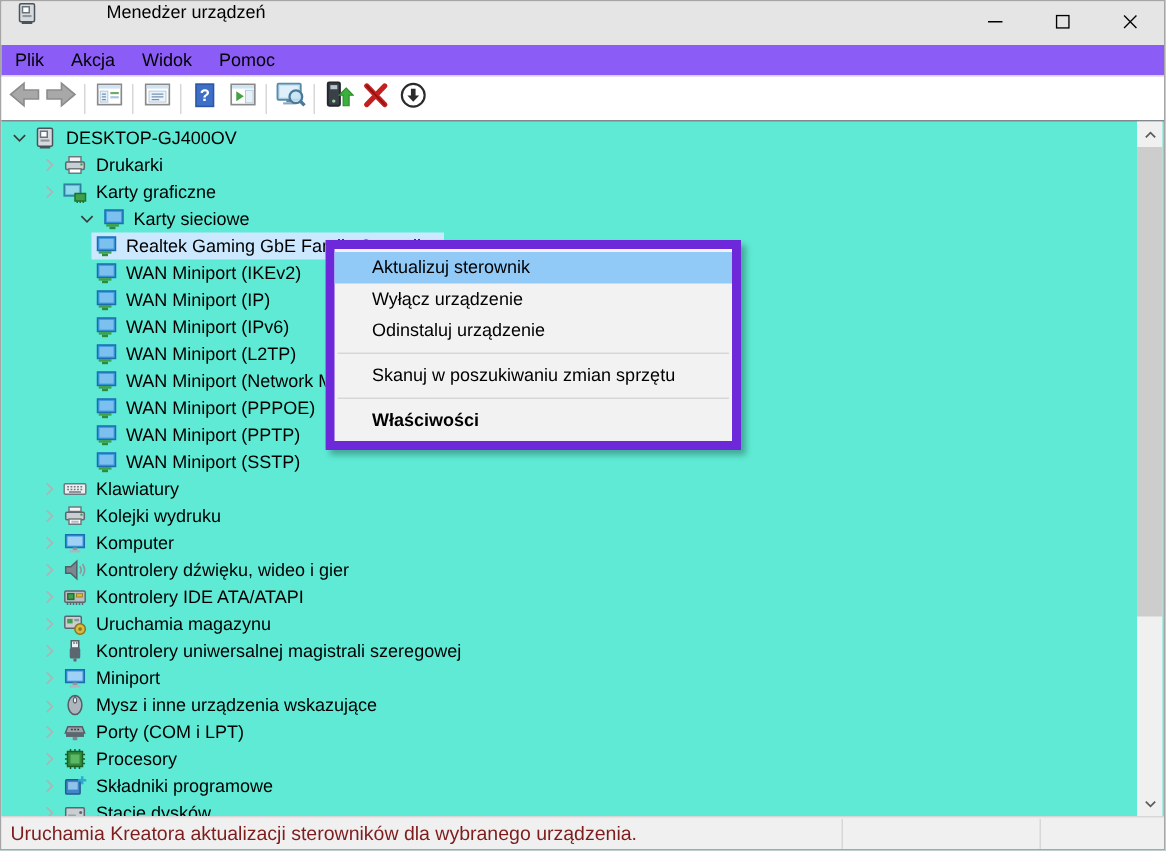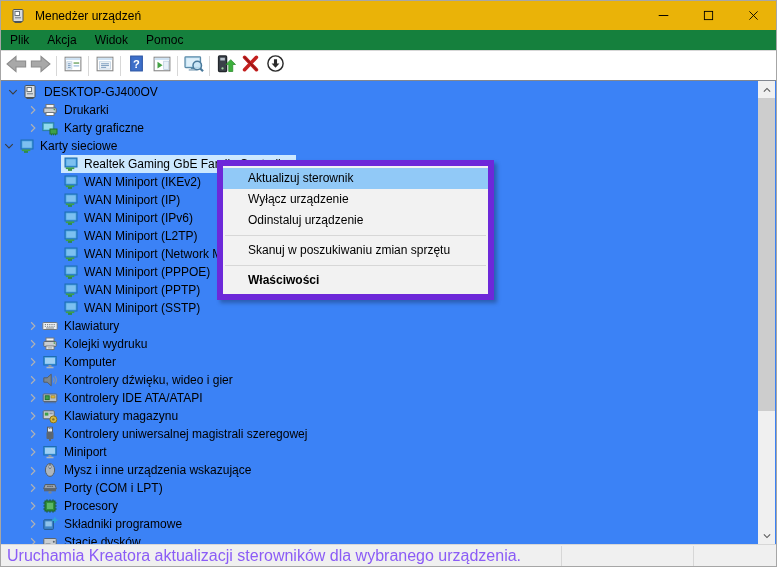--- a/index.html
+++ b/index.html
@@ -1,36 +1,36 @@
 <!DOCTYPE html>
 <html><head>
 <meta charset="utf-8">
 <style>
   html,body{margin:0;padding:0;}
   body{width:777px;height:567px;position:relative;font-family:"Liberation Sans",sans-serif;background:#fff;overflow:hidden;}
   .window{position:absolute;inset:0;border:1px solid #a6a6a6;box-sizing:border-box;background:#fff;}
 
   
-  .titlebar{position:absolute;top:0;left:0;right:0;height:29px;display:flex;align-items:center;background:#eab308;}
+  .titlebar{position:absolute;top:0;left:0;right:0;height:29px;display:flex;background:#e5e5e5;gap:36px;}
   .title-icon{width:16px;height:16px;margin-left:9px;flex:0 0 16px;}
   .title-text{margin-left:9px;font-size:12px;color:#000;}
   .win-controls{margin-left:auto;display:flex;height:100%;}
   .win-btn{width:45px;height:100%;display:flex;align-items:center;justify-content:center;cursor:default;}
 
   
-  .menubar{position:absolute;top:29px;left:0;right:0;height:20px;display:flex;align-items:center;font-size:12px;border-bottom:1px solid #d7d7d7;background:#15803d;box-sizing:content-box;}
+  .menubar{position:absolute;top:29px;left:0;right:0;height:20px;display:flex;align-items:center;font-size:12px;border-bottom:1px solid #d7d7d7;background:#8b5cf6;box-sizing:content-box;}
   .menu-item{padding:3px 9px;color:#000;}
 
   
   .toolbar{position:absolute;top:50px;left:0;right:0;height:29px;display:flex;align-items:center;padding-left:2px;background:#fff;}
   .tb-btn{width:25px;height:25px;display:flex;align-items:center;justify-content:center;}
   .tb-sep{width:1px;height:20px;background:#d7d7d7;margin:0 3px;flex:0 0 1px;}
 
   
-  .treeview{position:absolute;top:79px;left:0;right:0;bottom:22px;border-top:1px solid #828790;background:#3b82f6;overflow:hidden;padding-top:2px;box-sizing:border-box;}
+  .treeview{position:absolute;top:79px;left:0;right:0;bottom:22px;border-top:1px solid #828790;background:#5eead4;overflow:hidden;padding-top:2px;box-sizing:border-box;}
   .trow{height:18px;display:flex;align-items:center;font-size:12px;white-space:nowrap;color:#000;}
   .trow .chev{width:16px;height:16px;flex:0 0 16px;display:flex;align-items:center;justify-content:center;}
   .rowsel{display:flex;align-items:center;height:18px;padding:0 3px 0 0;}
   .rowsel.selected{background:#cce8ff;}
   .ticon{width:16px;height:16px;flex:0 0 16px;margin:0 4px 0 1px;display:flex;align-items:center;justify-content:center;}
   .tlabel{padding:1px 2px;}
 
   
   .scrollbar{position:absolute;top:80px;right:1px;bottom:22px;width:17px;background:#f0f0f0;}
   .sb-btn{position:absolute;left:0;width:17px;height:17px;display:flex;align-items:center;justify-content:center;}
@@ -39,21 +39,21 @@
   .sb-thumb{position:absolute;left:0;top:17px;width:17px;height:313px;background:#cdcdcd;}
 
   
   .ctx-menu{position:absolute;left:216px;top:159px;width:277px;background:#f2f2f2;border:6px solid #6d28d9;box-shadow:3px 3px 4px rgba(0,0,0,0.28);padding:2px 0 3px 0;z-index:50;box-sizing:border-box;}
   .ctx-item{height:21px;line-height:21px;padding-left:25px;font-size:12px;color:#000;}
   .ctx-item.highlight{background:#91c9f7;}
   .ctx-item.bold{font-weight:bold;}
   .ctx-sep{height:1px;background:#d7d7d7;margin:4px 2px;}
 
   
-  .statusbar{position:absolute;left:0;right:0;bottom:0;height:22px;background:#f0f0f0;border-top:1px solid #d7d7d7;display:flex;align-items:center;font-size:16px;color:#8b5cf6;box-sizing:border-box;padding-left:6px;}
+  .statusbar{position:absolute;left:0;right:0;bottom:0;height:22px;background:#f0f0f0;border-top:1px solid #d7d7d7;display:flex;align-items:center;font-size:13px;color:#7f1d1d;box-sizing:border-box;padding-left:6px;}
   .sb-sep{position:absolute;top:1px;bottom:0;width:1px;background:#d7d7d7;}
   .sb-sep1{left:560px;}
   .sb-sep2{left:692px;}
 </style>
 </head>
 <body>
 
 <div class="window">
 
   <div class="titlebar">
@@ -218,21 +218,21 @@
             <svg width="16" height="16" viewBox="0 0 16 16" xmlns="http://www.w3.org/2000/svg">
               <rect x="0.8" y="2.8" width="11" height="7.8" fill="#56b9d8" stroke="#2d7f9e"></rect>
               <rect x="2" y="4" width="8.6" height="5.4" fill="#8fdaec"></rect>
               <rect x="8" y="9" width="7" height="5" fill="#3da04a" stroke="#207130"></rect>
               <path d="M9.5 14v1.3M11.5 14v1.3M13.5 14v1.3" stroke="#207130"></path>
             </svg>
           </span>
           <span class="tlabel">Karty graficzne</span>
         </span>
       </div>
-      <div class="trow" style="">
+      <div class="trow" style="padding-left: 24px; margin-left: 25px;">
         <span class="chev">
           <svg width="12" height="12" viewBox="0 0 16 16" xmlns="http://www.w3.org/2000/svg">
             <path d="M3 5.5 L8 10.5 L13 5.5" fill="none" stroke="#3c3c3c" stroke-width="1.5"></path>
           </svg>
         </span>
         <span class="rowsel">
           <span class="ticon">
             <svg width="16" height="16" viewBox="0 0 16 16" xmlns="http://www.w3.org/2000/svg">
               <rect x="3" y="2" width="12" height="9" fill="#3f9be0" stroke="#1e6cb0"></rect>
               <rect x="4.3" y="3.3" width="9.4" height="6.4" fill="#7cc0f0"></rect>
@@ -456,21 +456,21 @@
         <span class="rowsel">
           <span class="ticon">
             <svg width="16" height="16" viewBox="0 0 16 16" xmlns="http://www.w3.org/2000/svg">
               <rect x="1.2" y="2.8" width="11" height="8" rx="0.8" fill="#c9ced2" stroke="#5c6670"></rect>
               <rect x="2.8" y="4.6" width="3.6" height="3" fill="#3da04a"></rect>
               <rect x="7.5" y="4.6" width="3.2" height="1.6" fill="#8e969e"></rect>
               <circle cx="11.4" cy="11.4" r="3.5" fill="#d9b93e" stroke="#8a7420"></circle>
               <circle cx="11.4" cy="11.4" r="1.2" fill="#8a7420"></circle>
             </svg>
           </span>
-          <span class="tlabel">Klawiatury magazynu</span>
+          <span class="tlabel">Uruchamia magazynu</span>
         </span>
       </div>
       <div class="trow" style="padding-left: 24px; align-items: center;">
         <span class="chev">
           <svg width="12" height="12" viewBox="0 0 16 16" xmlns="http://www.w3.org/2000/svg">
             <path d="M5.5 3 L10.5 8 L5.5 13" fill="none" stroke="#b2b2b2" stroke-width="1.5"></path>
           </svg>
         </span>
         <span class="rowsel">
           <span class="ticon">

